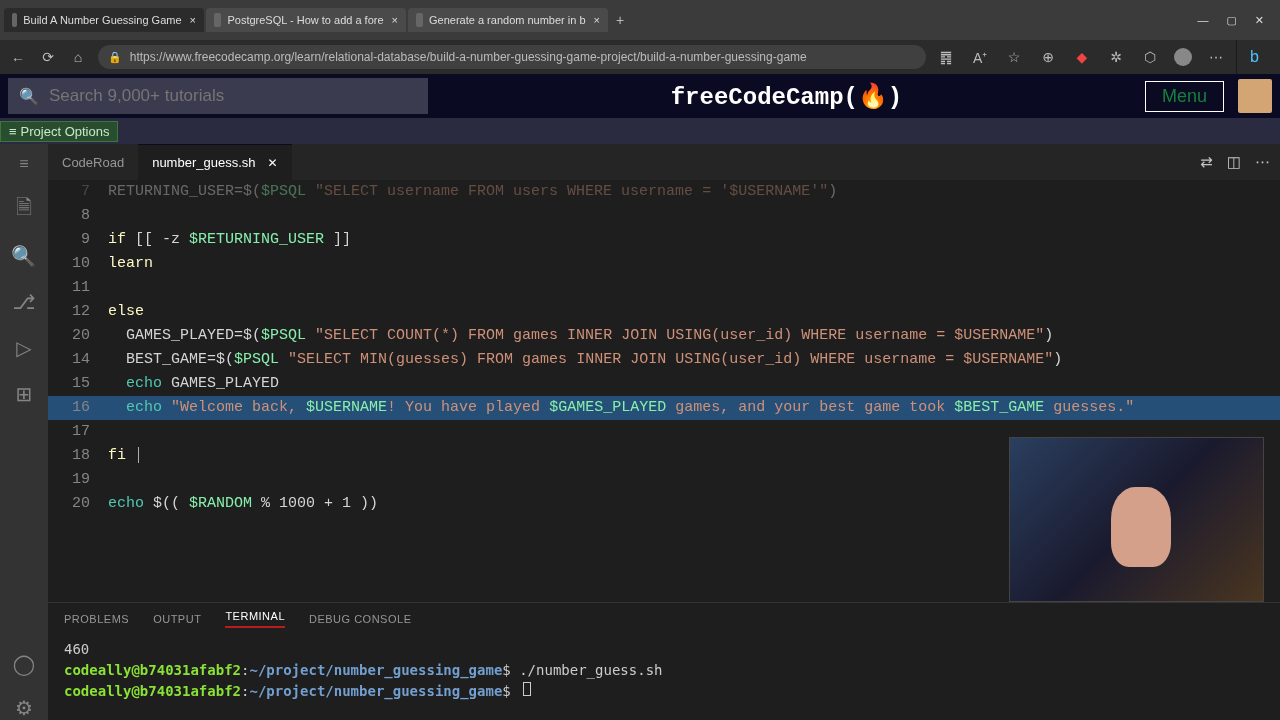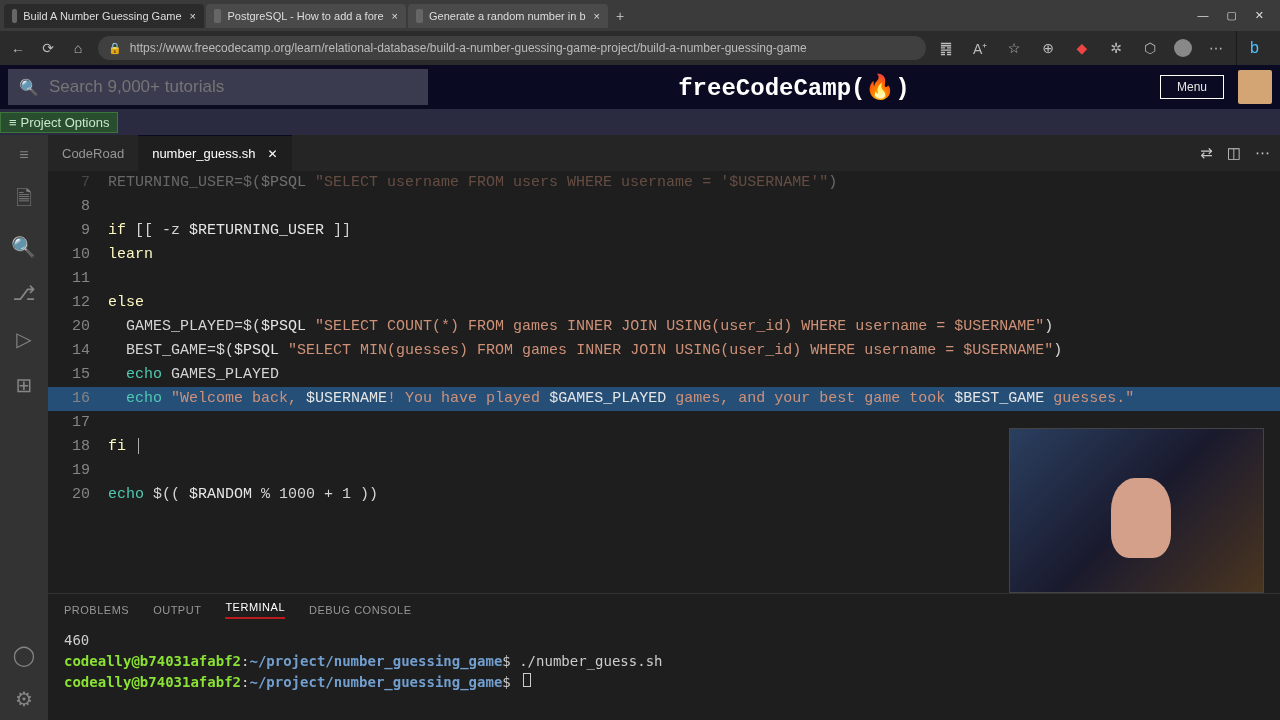--- a/index.html
+++ b/index.html
@@ -1,39 +1,39 @@
 <!DOCTYPE html>
 <html><head>
 <meta charset="utf-8">
 <style>
 * { margin: 0; padding: 0; box-sizing: border-box; }
 body { font-family: "Segoe UI", Arial, sans-serif; background: #1e1e1e; width: 1280px; height: 720px; overflow: hidden; color: #ccc; }
 
 
-.browser-top { background: #3b3b3b; height: 31px; display: flex; align-items: center; padding: 12px 4px; }
+.browser-top { background: #3b3b3b; height: 40px; display: flex; align-items: center; padding: 12px 4px; }
 .tab { background: #4a4a4a; height: 24px; display: flex; align-items: center; padding: 0 8px; margin-right: 2px; border-radius: 4px 4px 0 0; font-size: 11px; color: #ddd; max-width: 200px; overflow: hidden; white-space: nowrap; }
 .tab.active { background: #2b2b2b; }
 .tab .favicon { width: 14px; height: 14px; margin-right: 6px; background: #666; border-radius: 2px; display:inline-block; }
 .tab .closex { margin-left: 8px; font-size: 11px; cursor: pointer; }
 .win-controls { margin-left: auto; display: flex; gap: 18px; padding: 0 12px; font-size: 11px; color: #ddd; }
 
 .addr-bar { background: #2b2b2b; height: 34px; display: flex; align-items: center; padding: 0 8px; gap: 10px; }
 .addr-btn { width: 20px; height: 20px; color: #bbb; display: flex; align-items: center; justify-content: center; font-size: 14px; cursor: pointer; }
 .url-box { flex: 1; height: 24px; background: #404040; border-radius: 12px; display: flex; align-items: center; padding: 0 10px; font-size: 12px; color: #bbb; gap: 8px; }
 .lock { font-size: 11px; }
 .addr-icons { display: flex; gap: 14px; align-items: center; }
 .addr-icons .ico { width: 20px; height: 20px; display: flex; align-items: center; justify-content: center; font-size: 14px; color: #bbb; cursor: pointer; }
 .bing-side { width: 36px; height: 34px; background: #2b2b2b; display: flex; align-items: center; justify-content: center; border-left: 1px solid #1a1a1a; }
 
 
 .fcc-header { background: #0a0a23; height: 44px; display: flex; align-items: center; padding: 0 8px; gap: 8px; }
 .search-box { flex: 0 0 420px; height: 36px; border: 1px solid #3b3b4f; background: #3b3b4f; display: flex; align-items: center; padding: 0 10px; gap: 10px; }
 .search-box input { background: transparent; border: none; outline: none; color: #ccc; font-size: 17px; flex: 1; }
 .fcc-logo { flex: 1; text-align: center; font-family: "Courier New", monospace; font-size: 24px; font-weight: 600; color: #fff; }
-.menu-btn { border: 1px solid #fff; color: #e5e5e5; padding: 4px 16px; font-size: 12px; background: transparent; cursor: pointer; }
+.menu-btn { border: 1px solid #fff; color: #15803d; padding: 4px 16px; font-size: 18px; background: transparent; cursor: pointer; }
 .avatar-top { width: 34px; height: 34px; background: #d4a574; border-radius: 2px; margin-left: 6px; }
 
 
 .proj-bar { background: #2a2a40; height: 26px; display: flex; align-items: center; }
 .proj-btn { background: #294d2f; border: 1px solid #3c763d; color: #c9e7cb; padding: 2px 8px; font-size: 13px; display: flex; align-items: center; gap: 4px; cursor: pointer; }
 
 
 .vscode { display: flex; height: calc(720px - 28px - 34px - 44px - 26px); background: #1e1e1e; }
 .activity-bar { width: 48px; background: #333333; display: flex; flex-direction: column; align-items: center; padding-top: 8px; gap: 22px; }
 .activity-bar .aicon { width: 24px; height: 24px; color: #858585; font-size: 20px; display: flex; align-items: center; justify-content: center; cursor: pointer; }
@@ -45,21 +45,21 @@
 .ed-tab { height: 36px; padding: 0 14px; display: flex; align-items: center; gap: 6px; font-size: 13px; color: #969696; cursor: pointer; }
 .ed-tab.active { background: #1e1e1e; color: #fff; border-top: 1px solid #0a0a23; justify-content: center; }
 .tab-actions { margin-left: auto; display: flex; gap: 14px; padding: 0 10px; color: #c5c5c5; }
 .tab-actions span { cursor: pointer; font-size: 15px; }
 
 .editor { flex: 1; background: #1e1e1e; font-family: "Consolas","Courier New",monospace; font-size: 15px; line-height: 24px; overflow: hidden; position: relative; }
 .line { display: flex; }
 .gutter { width: 60px; text-align: right; color: #858585; padding-right: 18px; user-select: none; }
 .code { white-space: pre; color: #ce9178; }
 .kw { color: #fef9c3; }
-.var { color: #e5e5e5; }
+.var { color: #86efac; }
 .cmd { color: #4ec9b0; }
 .str { color: #ce9178; }
 .plain { color: #d4d4d4; }
 .op { color: #d4d4d4; }
 .line.hl { background: #264f78; }
 .cursor-i { display: inline-block; width: 1px; height: 16px; background: #aeafad; vertical-align: middle; margin-left: 12px; }
 
 .panel { height: 130px; background: #1e1e1e; border-top: 1px solid #333; display: flex; flex-direction: column; }
 .panel-tabs { height: 32px; display: flex; align-items: center; gap: 24px; padding: 0 16px; font-size: 11px; color: #969696; }
 .panel-tabs .pt { cursor: pointer; letter-spacing: 0.5px; }

